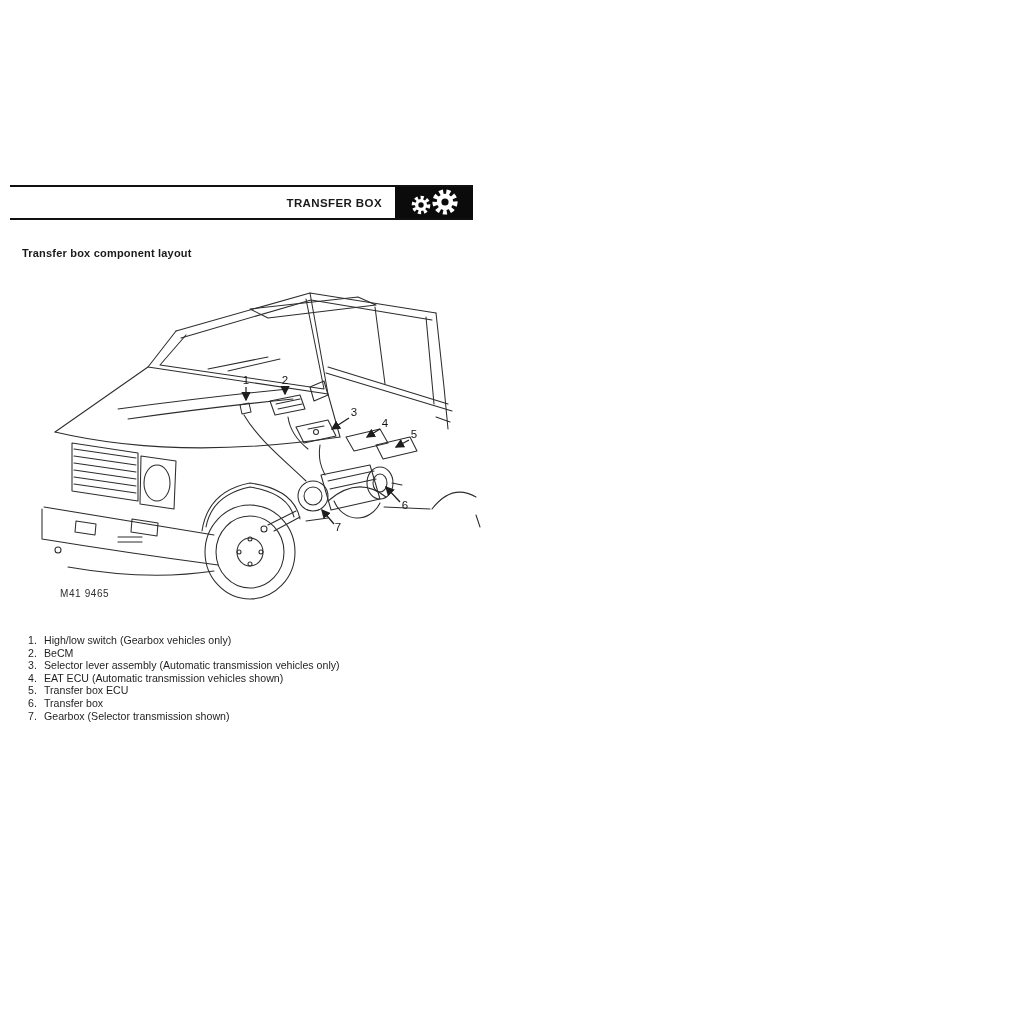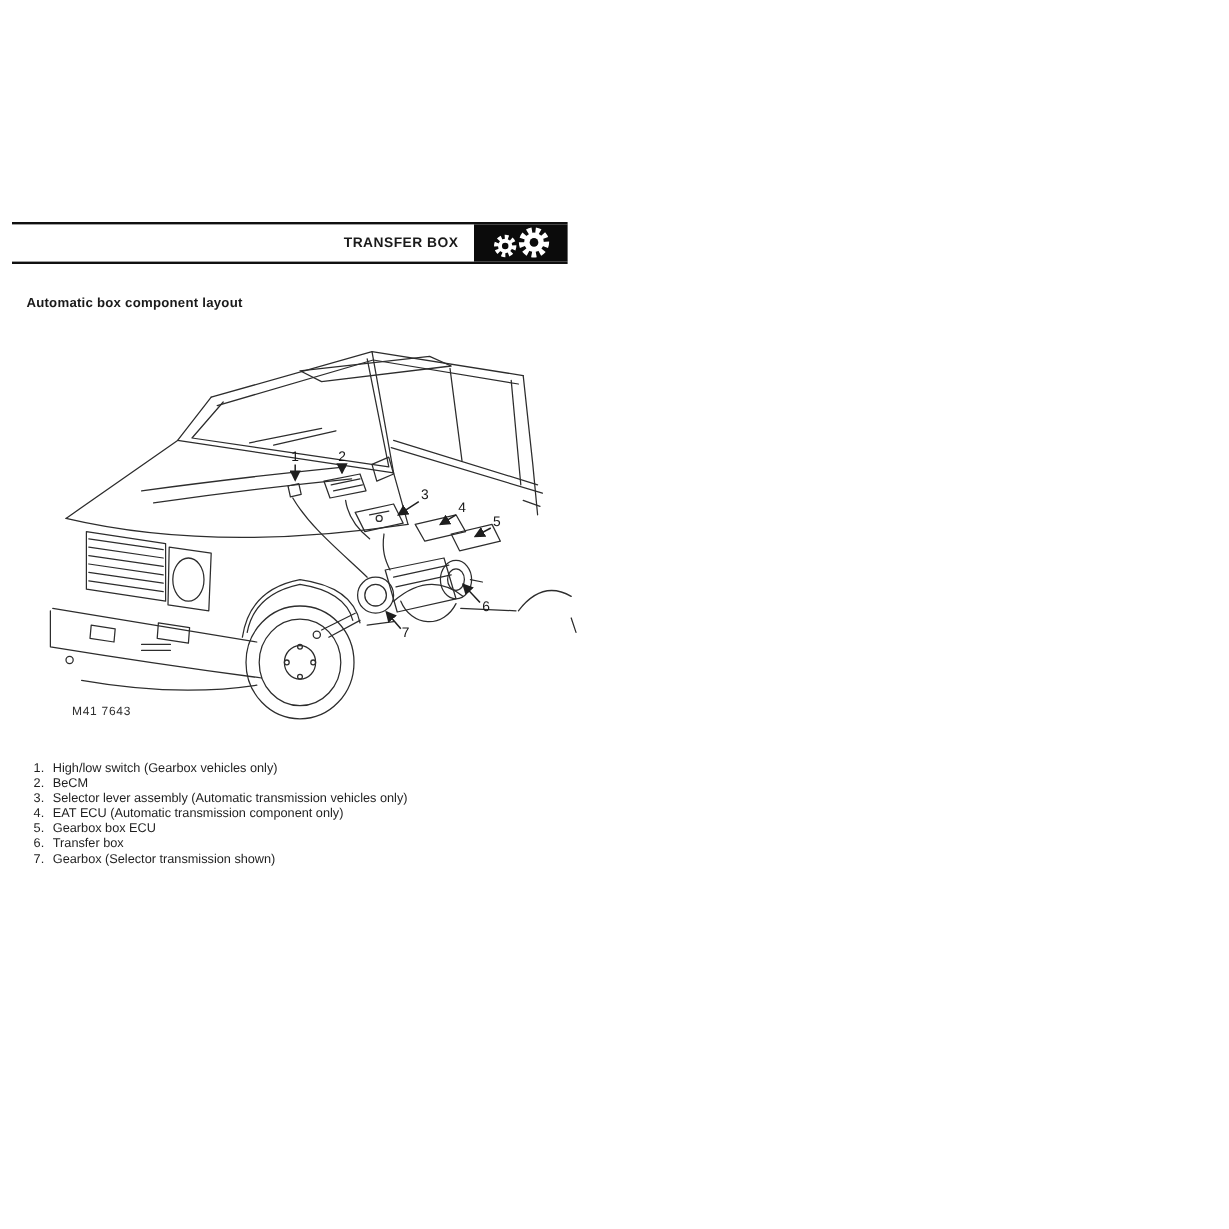--- a/index.html
+++ b/index.html
@@ -51,21 +51,21 @@
             <circle cx="26" cy="19" r="6" fill="#ffffff"></circle>
             <circle cx="26" cy="19" r="2.7" fill="#0b0b0b"></circle>
             <circle cx="50" cy="16" r="9.6" fill="none" stroke="#ffffff" stroke-width="6" stroke-dasharray="3.7 2.9"></circle>
             <circle cx="50" cy="16" r="8.2" fill="#ffffff"></circle>
             <circle cx="50" cy="16" r="3.6" fill="#0b0b0b"></circle>
           </g>
         </svg>
       </span>
     </div>
 
-    <div class="section-heading" id="lp-heading">Automatic box component layout</div>
+    <div class="section-heading" id="lp-heading">Transfer box component layout</div>
 
     <svg class="figure-svg" id="car-svg" width="460" height="340" viewBox="0 0 460 340">
       <defs>
         <marker id="arrL" viewBox="0 0 10 10" refX="8.5" refY="5" markerWidth="7.5" markerHeight="7.5" orient="auto-start-reverse">
           <path d="M0,0 L10,5 L0,10 z" fill="#1e1e1e"></path>
         </marker>
       </defs>
 
       <g class="ink">
         <path d="M148,62 L282,24 L408,44"></path>
@@ -153,42 +153,42 @@
         <text class="cl" x="218" y="115">1</text>
         <text class="cl" x="257" y="115">2</text>
         <text class="cl" x="326" y="147">3</text>
         <text class="cl" x="357" y="158">4</text>
         <text class="cl" x="386" y="169">5</text>
         <text class="cl" x="377" y="240">6</text>
         <text class="cl" x="310" y="262">7</text>
       </g>
     </svg>
 
-    <div class="figref" id="figref-left">M41 7643</div>
+    <div class="figref" id="figref-left">M41 9465</div>
 
     <div class="legend">
       <div class="legend-row">
         <span class="ln">1.</span>
         <span class="lt">High/low switch (Gearbox vehicles only)</span>
       </div>
       <div class="legend-row">
         <span class="ln">2.</span>
         <span class="lt">BeCM</span>
       </div>
       <div class="legend-row">
         <span class="ln">3.</span>
         <span class="lt">Selector lever assembly (Automatic transmission vehicles only)</span>
       </div>
       <div class="legend-row">
         <span class="ln">4.</span>
-        <span class="lt">EAT ECU (Automatic transmission component only)</span>
+        <span class="lt">EAT ECU (Automatic transmission vehicles shown)</span>
       </div>
       <div class="legend-row">
         <span class="ln">5.</span>
-        <span class="lt">Gearbox box ECU</span>
+        <span class="lt">Transfer box ECU</span>
       </div>
       <div class="legend-row">
         <span class="ln">6.</span>
         <span class="lt">Transfer box</span>
       </div>
       <div class="legend-row">
         <span class="ln">7.</span>
         <span class="lt">Gearbox (Selector transmission shown)</span>
       </div>
     </div>

